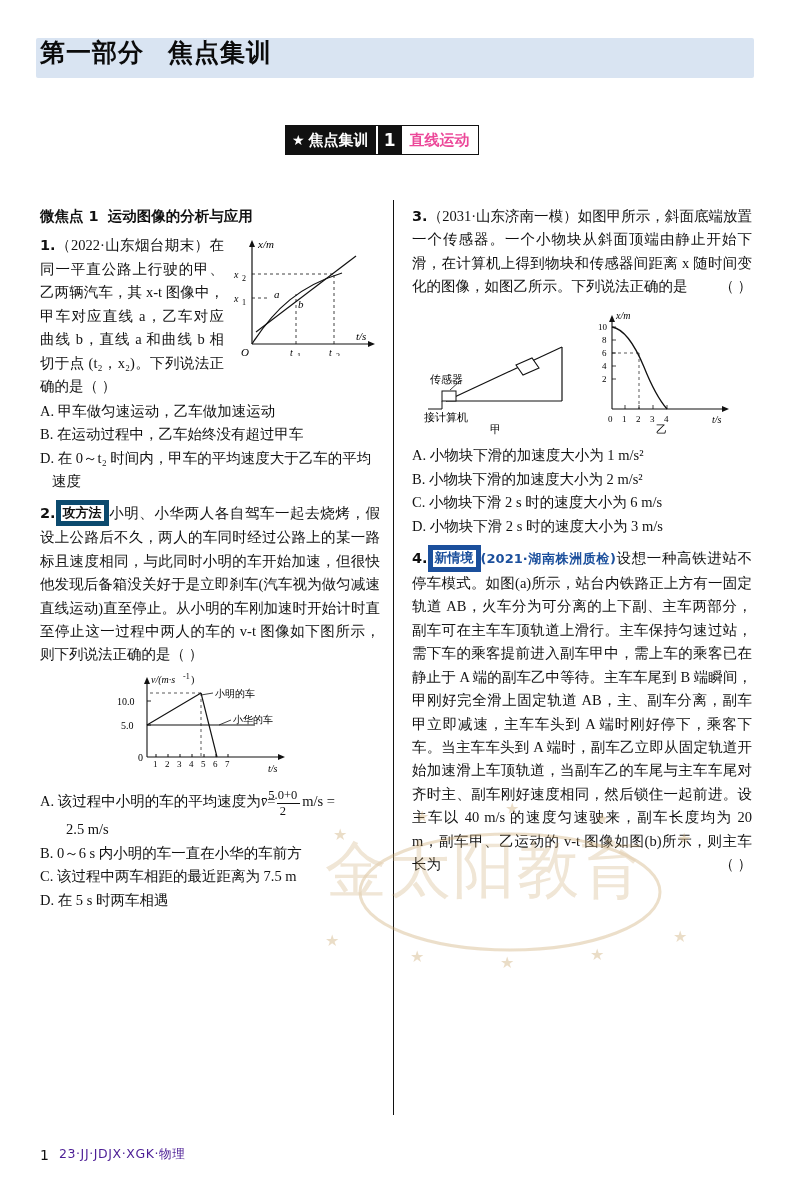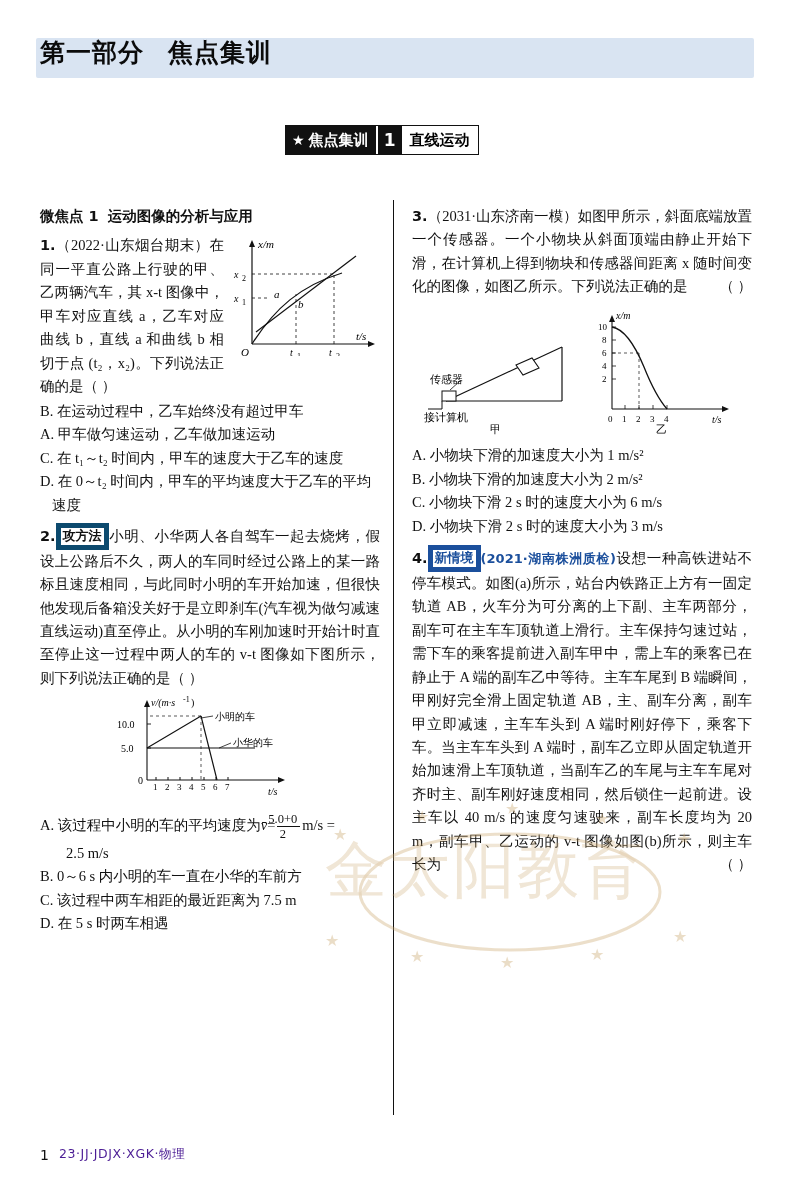--- a/index.html
+++ b/index.html
@@ -78,21 +78,21 @@
     font-size: 17px;
     font-weight: bold;
     border-left: 2px solid #fff;
   }
   .banner .b-right {
     display:flex; align-items:center;
     padding: 0 8px;
     font-family: "DejaVu Sans", sans-serif;
     font-size: 15px;
     font-weight: bold;
-    color:#000000;
+    color:#ec4899;
   }
 
   
   .col {
     position: absolute;
     top: 205px;
     width: 340px;
     font-size: 14.5px;
     line-height: 1.62;
   }
@@ -251,23 +251,22 @@
           <text x="68" y="72" font-size="11" font-style="italic">b</text>
           <text x="11" y="120" font-size="11" font-style="italic">O</text>
           <text x="60" y="120" font-size="10" font-style="italic">t</text>
             <text x="67" y="123" font-size="8">1</text>
           <text x="99" y="120" font-size="10" font-style="italic">t</text>
             <text x="106" y="123" font-size="8">2</text>
         </svg>
       </div>
       <div class="q-body"><span class="qnum">1.</span><span>（2022·山东烟台期末）在同一平直公路上行驶的甲、乙两辆汽车，其 x-t 图像中，甲车对应直线 a，乙车对应曲线 b，直线 a 和曲线 b 相切于点 (t₂，x₂)。下列说法正确的是（      ）</span></div>
       <div class="opts">
+        <div class="opt">A. 甲车做匀速运动，乙车做加速运动</div>
         <div class="opt">B. 在运动过程中，乙车始终没有超过甲车</div>
-        <div class="opt">A. 甲车做匀速运动，乙车做加速运动</div>
-        <div class="opt">C. 在 t₁～t₂ 时间内，甲车的速度大于乙车的速度</div>
         <div class="opt">D. 在 0～t₂ 时间内，甲车的平均速度大于乙车的平均速度</div>
       </div>
     </div>
 
     <div class="q" style="margin-top:6px;">
       <div class="q-body"><span class="qnum">2.</span><span class="tag">攻方法</span><span>小明、小华两人各自驾车一起去烧烤，假设上公路后不久，两人的车同时经过公路上的某一路标且速度相同，与此同时小明的车开始加速，但很快他发现后备箱没关好于是立即刹车(汽车视为做匀减速直线运动)直至停止。从小明的车刚加速时开始计时直至停止这一过程中两人的车的 v-t 图像如下图所示，则下列说法正确的是（      ）</span></div>
 
       <div style="text-align:center;margin:4px 0 2px 0;">
         <svg width="210" height="108" viewBox="0 0 210 108">
           <line x1="42" y1="86" x2="42" y2="10" stroke="#111" stroke-width="1.1"></line>

